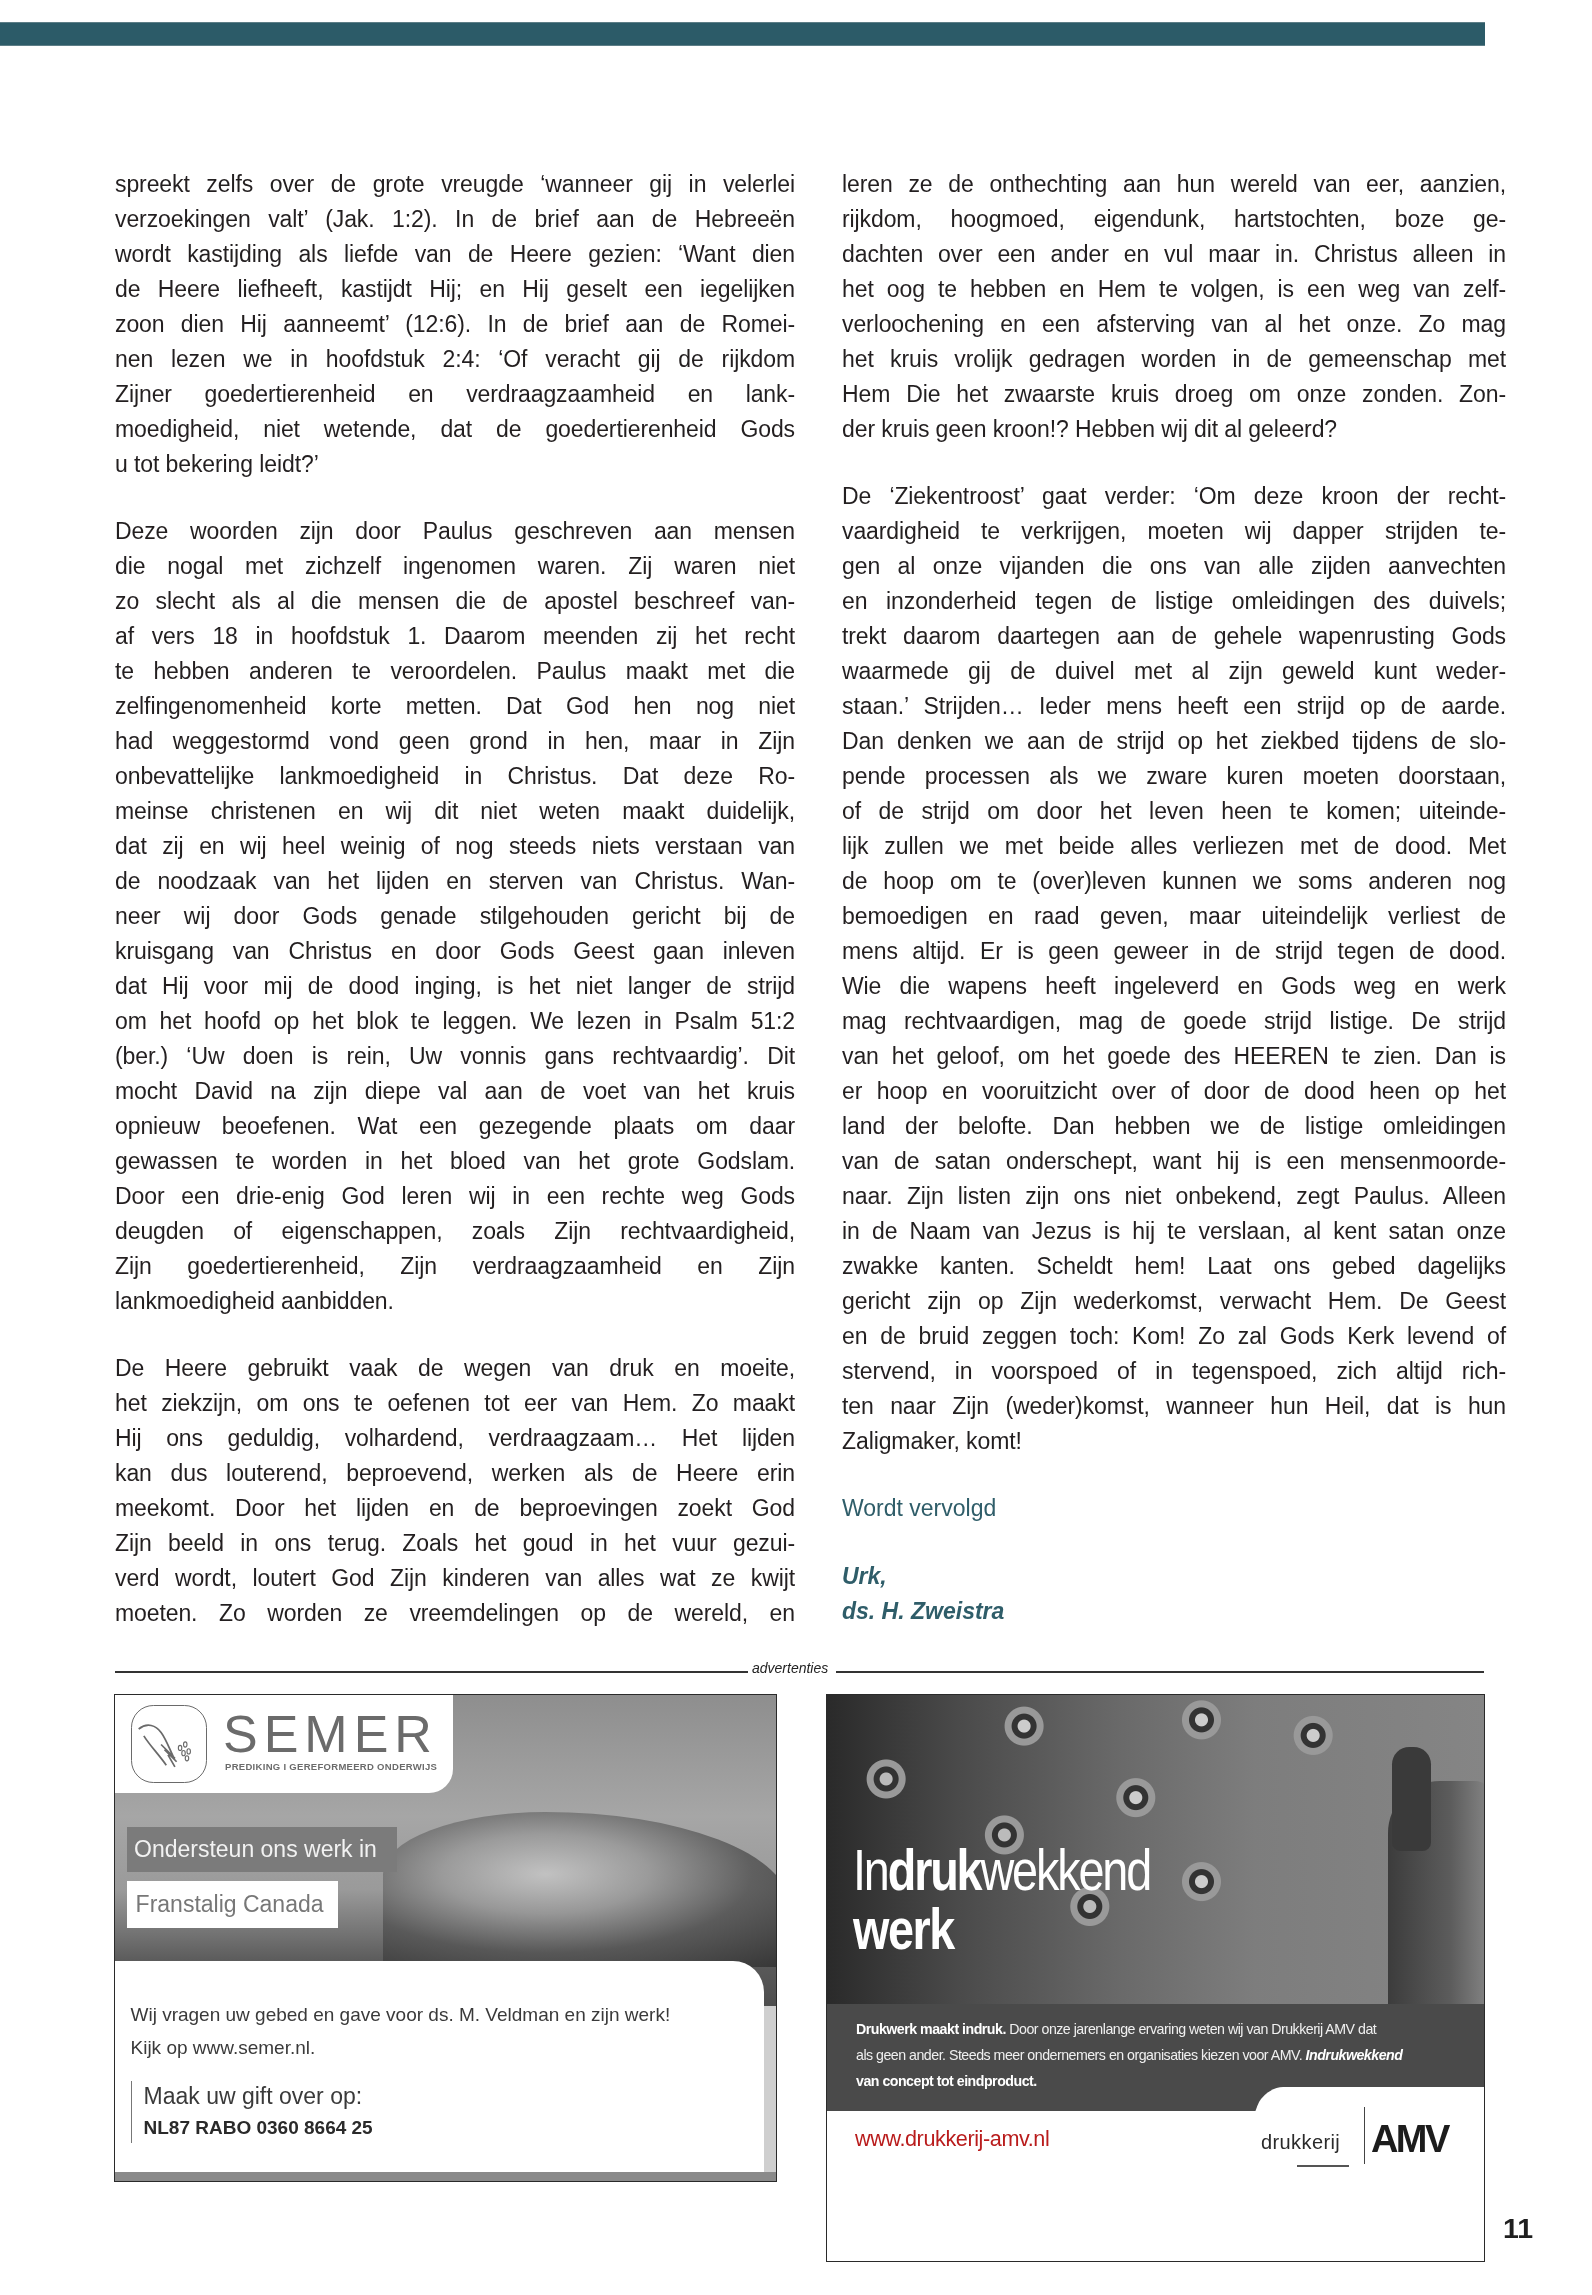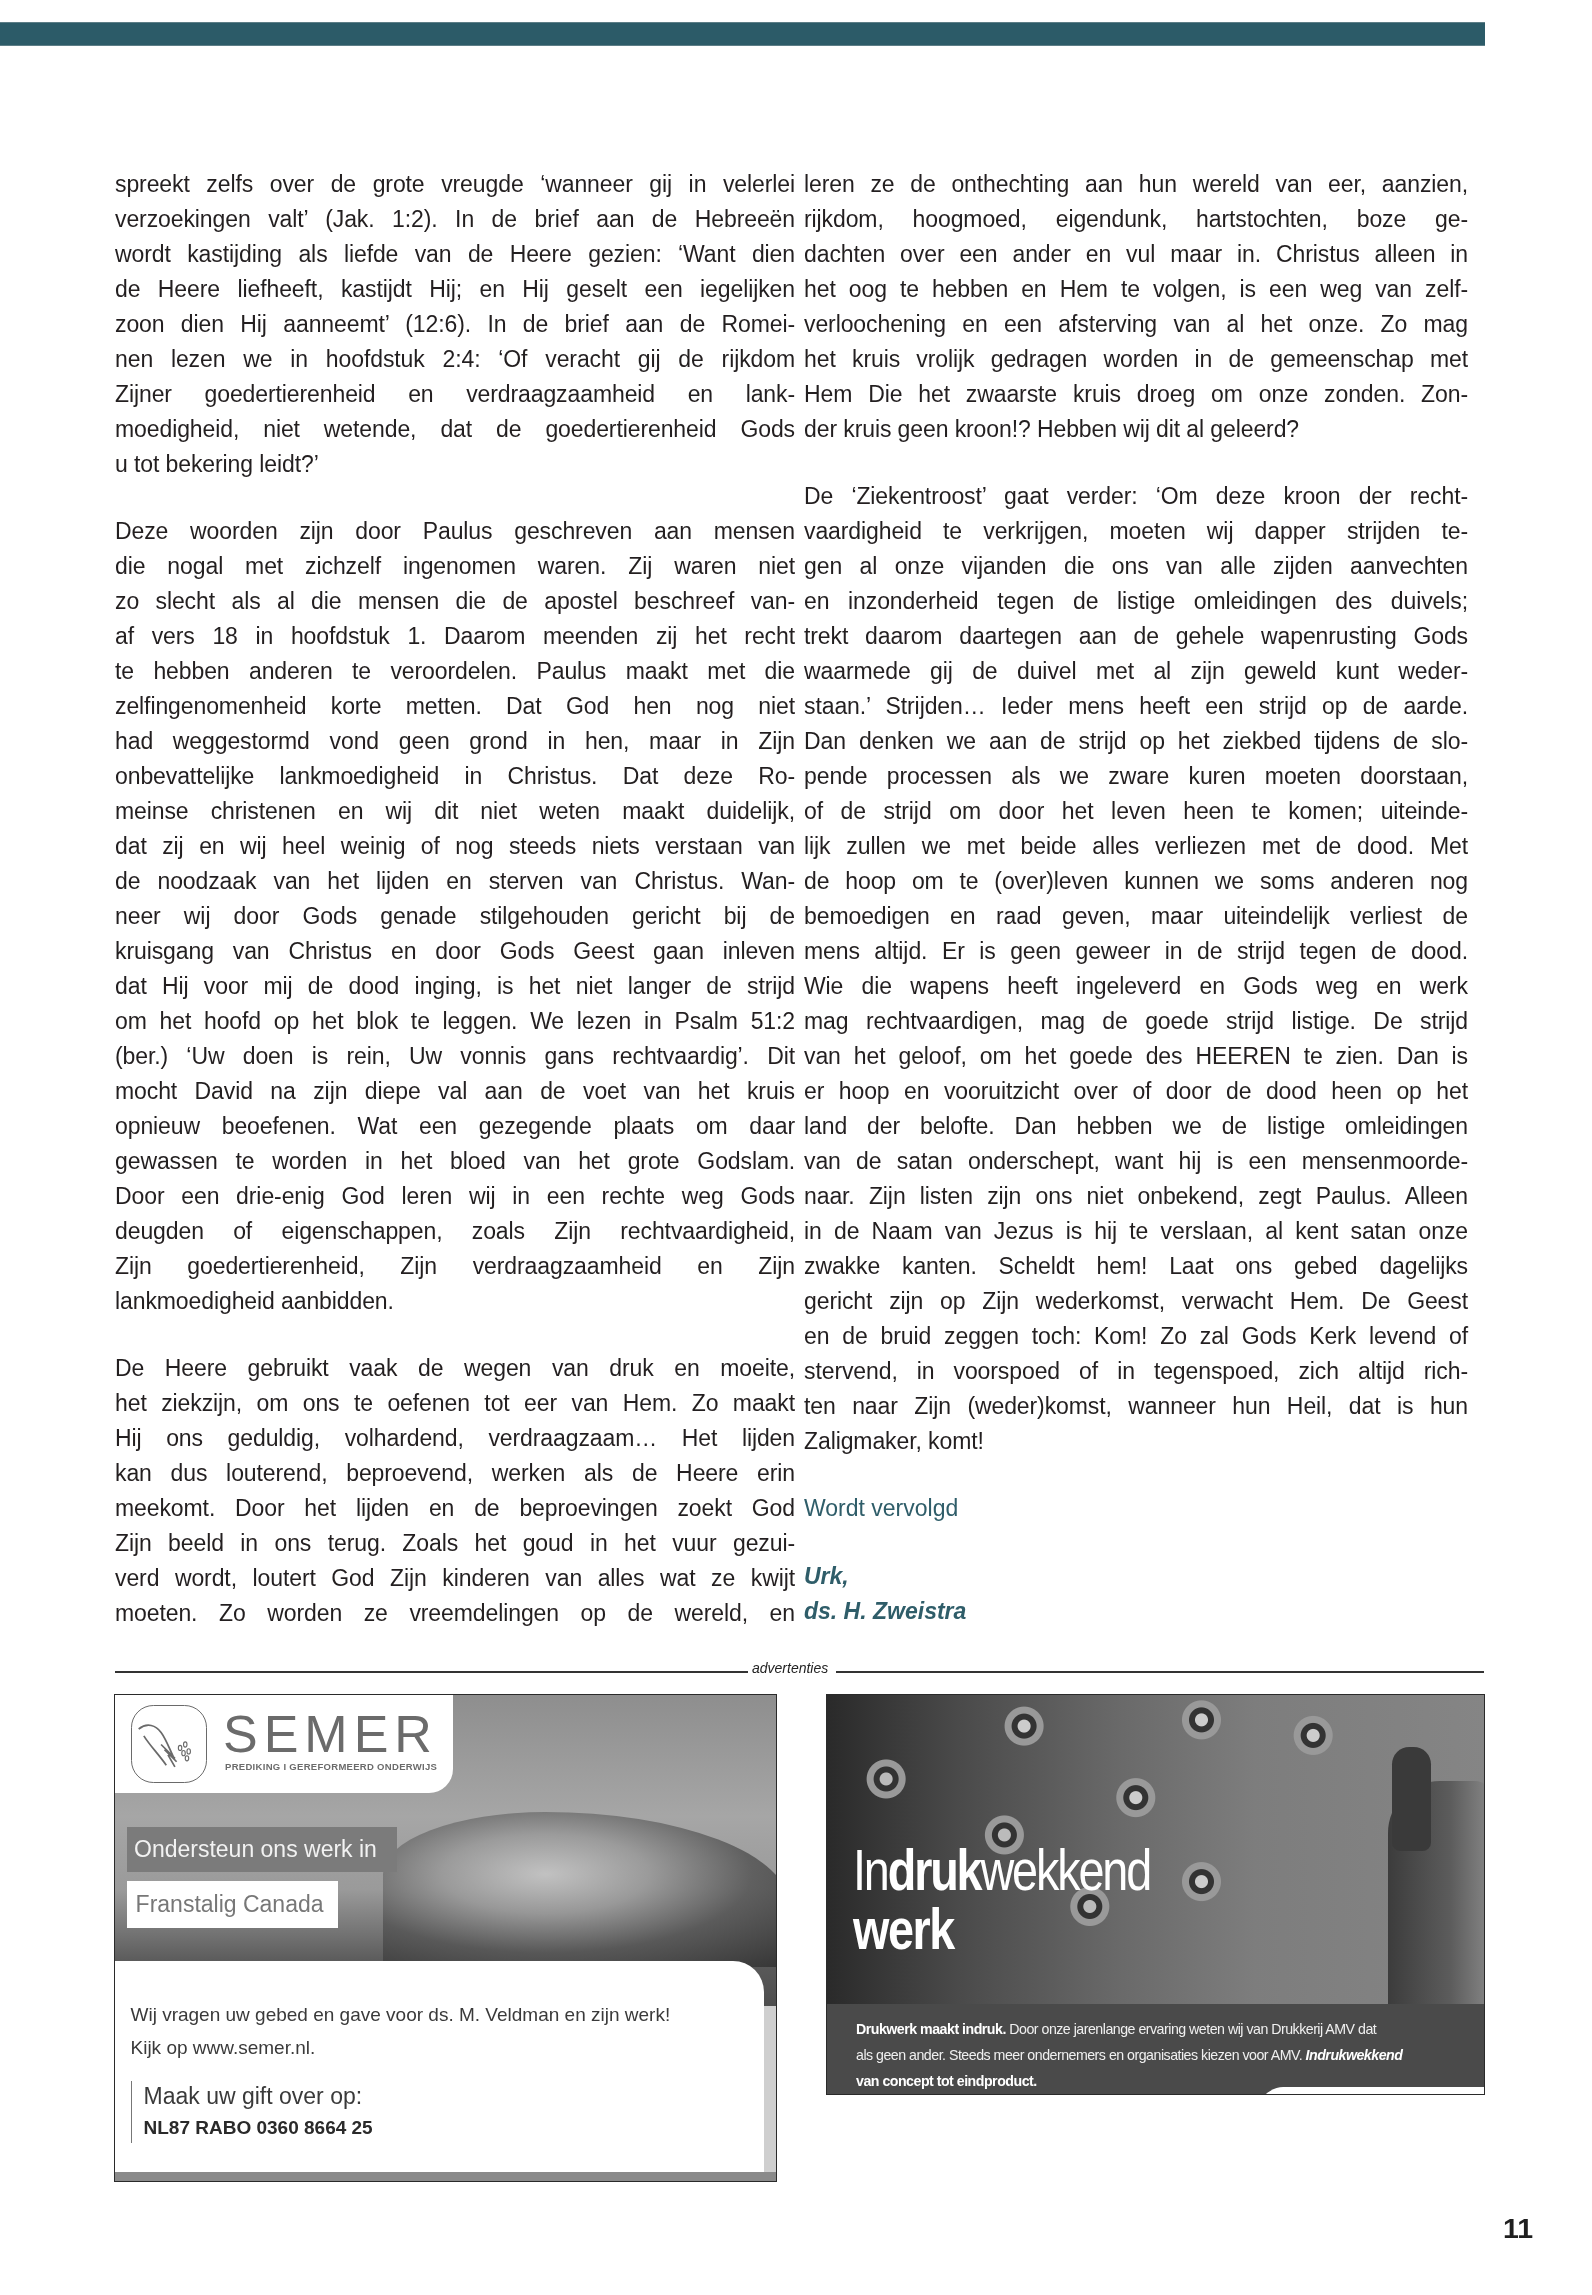--- a/index.html
+++ b/index.html
@@ -3,21 +3,21 @@
 <meta charset="utf-8">
 <style>
   html, body { margin: 0; padding: 0; }
   body {
     width: 1592px; height: 2295px; position: relative; overflow: hidden;
     background: #ffffff; font-family: "Liberation Sans", sans-serif; color: #231f20;
   }
   .top-bar { position: absolute; left: 0; top: 22.4px; width: 1485px; height: 21.6px; background: #2c5b68; border-top: 0.9px solid #5d7e87; border-bottom: 0.9px solid #5d7e87; }
   .column { position: absolute; top: 167px; width: 680px; }
   .col-left { left: 115px; }
-  .col-right { left: 804px; width: 664px; }
+  .col-right { left: 842px; width: 664px; }
   .para { margin: 0 0 32px 0; }
   .line {
     display: block; height: 35px; line-height: 35px; font-size: 23px;
     text-align: justify; text-align-last: justify; white-space: nowrap; overflow: visible;
     letter-spacing: -0.1px;
   }
   .line.last { text-align-last: left; }
   .teal { color: #2f5d69; }
   .continued { font-size: 23px; line-height: 35px; margin: 0 0 33px 0; }
   .signature { font-size: 23px; line-height: 35px; font-weight: bold; font-style: italic; }
@@ -42,21 +42,21 @@
   .semer-bottom { position: absolute; left: 0; top: 266px; width: 649px; height: 211px; background: #fff; border-top-right-radius: 31px; }
   .semer-bottom-shadow { position: absolute; left: 0; bottom: 0; width: 100%; height: 8.6px; background: #8a8a8a; }
   .semer-side-shadow { position: absolute; right: 0; top: 311px; width: 12px; height: 173px; background: #cfcfcf; }
   .semer-text1 { position: absolute; left: 15.5px; top: 43px; font-size: 19px; color: #3a3a3a; white-space: nowrap; }
   .semer-text2 { position: absolute; left: 15.5px; top: 76px; font-size: 19px; color: #3a3a3a; white-space: nowrap; }
   .semer-gift { position: absolute; left: 15.5px; top: 120px; border-left: 1.7px solid #777; padding-left: 12px; }
   .semer-gift .g1 { font-size: 23px; color: #3a3a3a; line-height: 31px; white-space: nowrap; }
   .semer-gift .g2 { font-size: 19px; color: #2a2a2a; font-weight: bold; line-height: 31px; white-space: nowrap; }
 
   
-  .ad-amv { position: absolute; left: 826px; top: 1694px; width: 659px; height: 401px; border: 1.7px solid #2a2a2a; box-sizing: border-box; overflow: hidden; background: #fff; }
+  .ad-amv { position: absolute; left: 826px; top: 1694px; width: 659px; height: 568px; border: 1.7px solid #2a2a2a; box-sizing: border-box; overflow: hidden; background: #fff; }
   .amv-photo { position: absolute; left: 0; top: 0; width: 100%; height: 311px;
     background:
       radial-gradient(circle at 9% 27%, #bbb 0 6px, #333 7px 12px, #999 13px 19px, transparent 20px),
       radial-gradient(circle at 30% 10%, #ccc 0 6px, #333 7px 12px, #999 13px 19px, transparent 20px),
       radial-gradient(circle at 27% 45%, #bbb 0 6px, #333 7px 12px, #999 13px 19px, transparent 20px),
       radial-gradient(circle at 47% 33%, #ccc 0 6px, #333 7px 12px, #999 13px 19px, transparent 20px),
       radial-gradient(circle at 57% 8%, #ccc 0 6px, #333 7px 12px, #999 13px 19px, transparent 20px),
       radial-gradient(circle at 57% 60%, #ccc 0 6px, #333 7px 12px, #999 13px 19px, transparent 20px),
       radial-gradient(circle at 40% 68%, #bbb 0 6px, #333 7px 12px, #999 13px 19px, transparent 20px),
       radial-gradient(circle at 90% 43%, #ccc 0 6px, #333 7px 12px, #999 13px 19px, transparent 20px),

